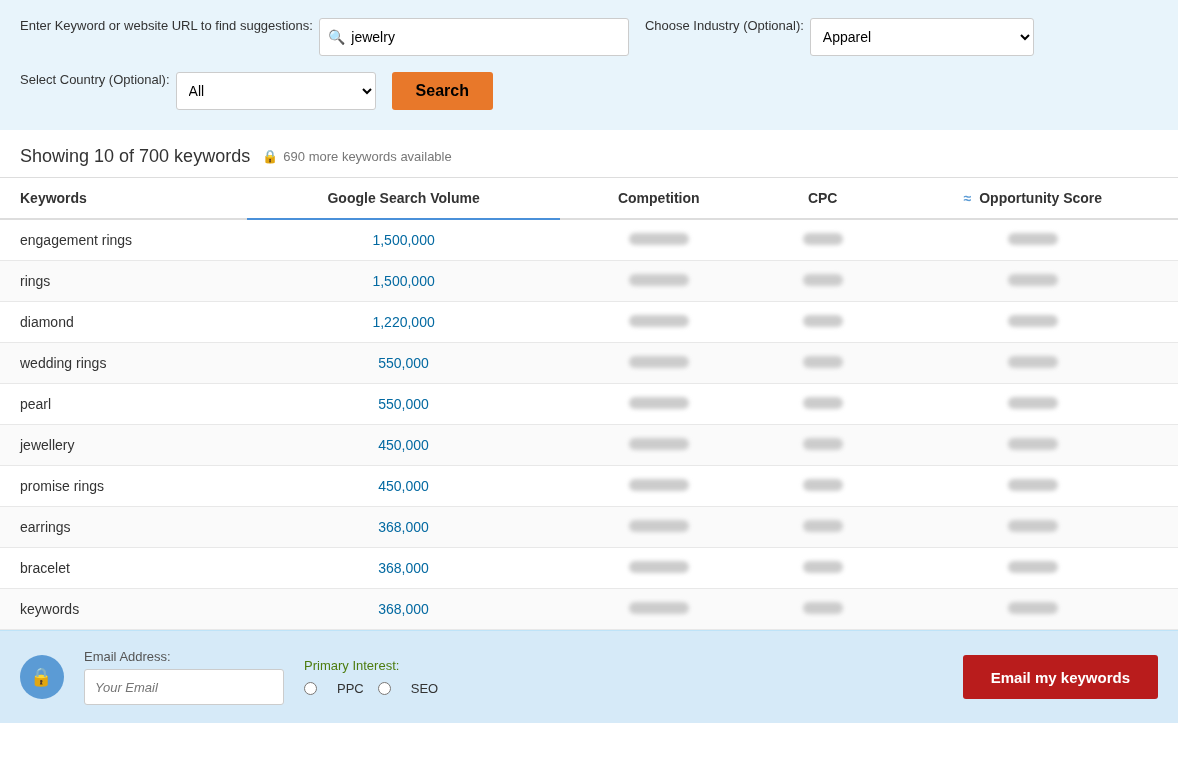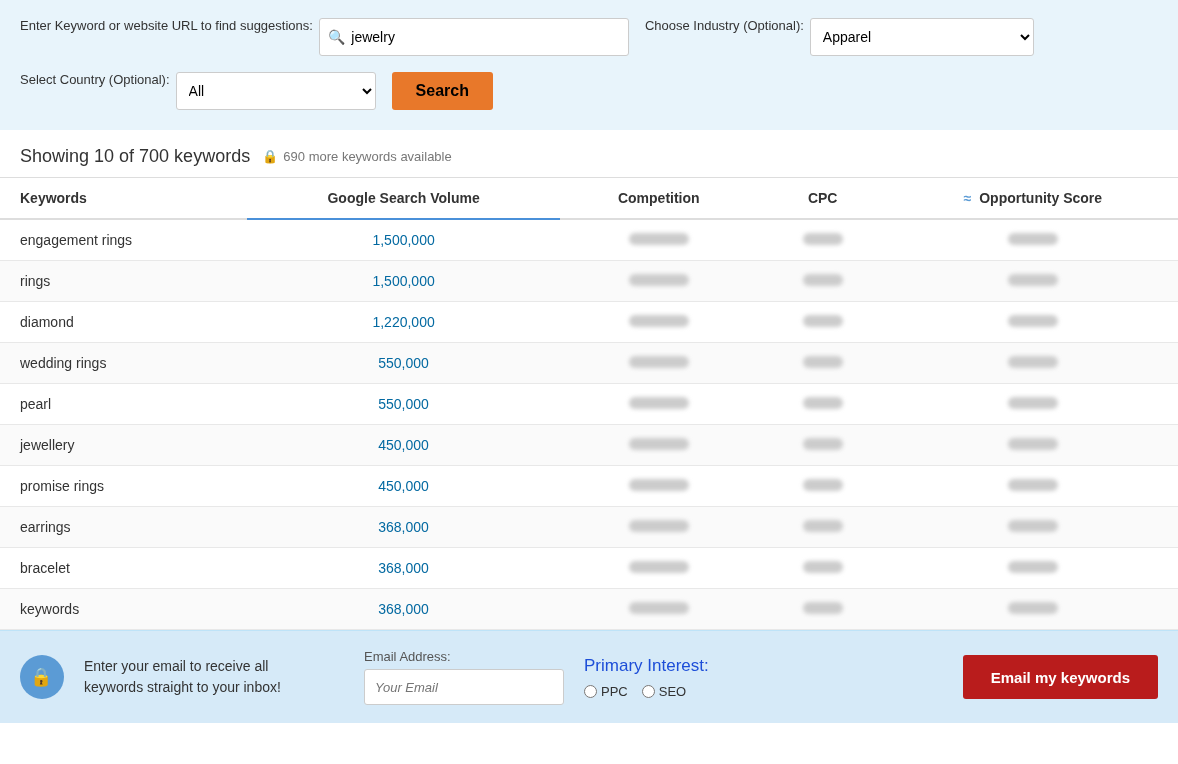--- a/index.html
+++ b/index.html
@@ -242,34 +242,34 @@
       font-style: italic;
     }
 
     .primary-interest {
       display: flex;
       flex-direction: column;
       gap: 8px;
     }
 
     .primary-interest label.pi-label {
-      font-size: 17px;
-      color: #1d4ed8;
+      font-size: 13px;
+      color: #4d7c0f;
     }
 
     .radio-group {
       display: flex;
       gap: 14px;
       align-items: center;
     }
 
     .radio-group label {
       display: flex;
       align-items: center;
-      gap: 4px;
+      gap: 20px;
       font-size: 13px;
       cursor: pointer;
     }
 
     .email-btn {
       height: 44px;
       padding: 0 28px;
       background: #b91c1c;
       color: #fff;
       border: none;
@@ -416,26 +416,20 @@
           <td class="blurred"><span class="blur-bar w50"></span></td>
         </tr>
       </tbody>
   </table>
 </div>
 
 <div class="email-footer">
   <div class="email-lock-icon">
     <span>🔒</span>
   </div>
-  <div class="email-promo-text">
-    <p>
-      <span>Enter your email to receive all</span><br>
-      <span>keywords straight to your inbox!</span>
-    </p>
-  </div>
   <div class="email-form">
     <label>Email Address:</label>
     <input type="email" placeholder="Your Email" style="">
   </div>
   <div class="primary-interest">
     <label class="pi-label">Primary Interest:</label>
     <div class="radio-group">
       <label>
         <input type="radio" name="interest" value="PPC" style="">
         <span>PPC</span>

